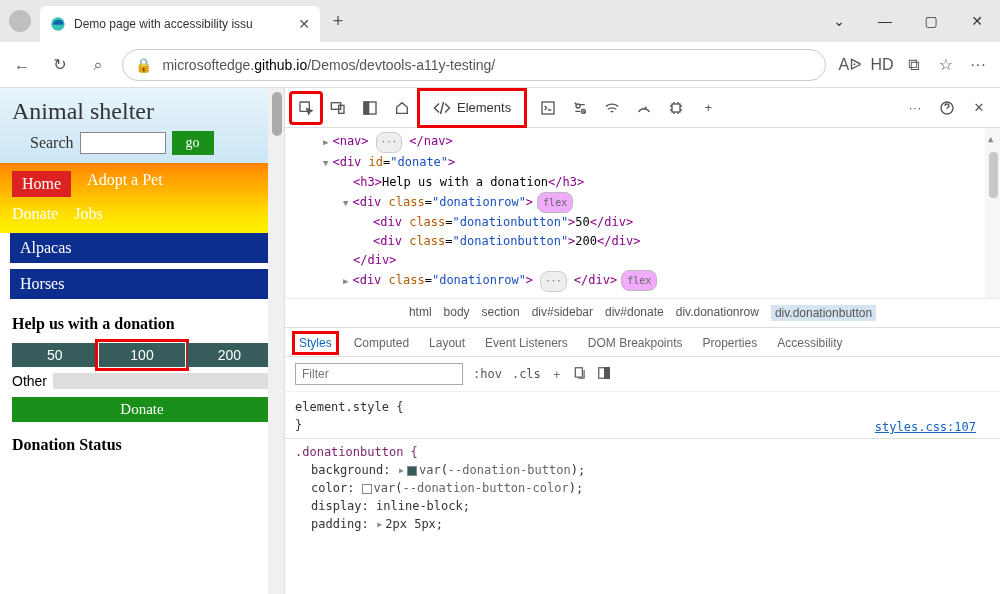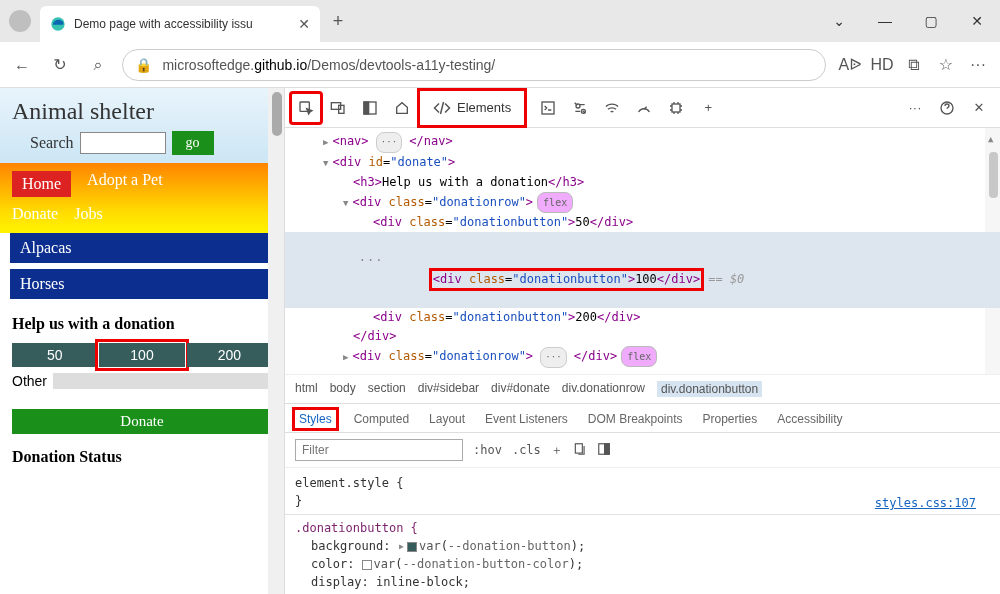--- a/index.html
+++ b/index.html
@@ -41,21 +41,21 @@
   .nav-row { display:flex; gap:16px; margin-bottom: 8px; }
   .nav-row:last-child { margin-bottom:0; }
   .nav-item { font-size:16px; font-family:Georgia,serif; }
   .nav-home { background:#d22; padding:4px 10px; }
   .animal-list .animal-item { background:#0c2f8f; color:#fff; margin:0 10px 6px; padding:6px 10px; font-family:Georgia,serif; font-size:16px; }
   .donation-section { padding: 10px 12px; }
   .donation-heading { font-weight:bold; font-size:16px; margin-bottom:10px; font-family:Georgia,serif; }
   .donation-row { display:flex; gap:2px; margin-bottom:6px; }
   .donation-btn { flex:1; background:#365c5c; color:#fff; text-align:center; padding:4px 0; font-size:14px; }
   .donation-btn.selected { outline:3px solid #e00; outline-offset:1px; }
-  .other-row { display:flex; align-items:center; gap:6px; margin-bottom:20px; }
+  .other-row { display:flex; align-items:center; gap:6px; margin-bottom:8px; }
   .other-label { font-size:14px; }
   .other-box { flex:1; height:16px; background:#ddd; }
   .donate-bar { background:#1a8f1a; color:#fff; text-align:center; padding:4px 0; font-size:15px; font-family:Georgia,serif; }
   .status-heading { font-weight:bold; font-size:16px; margin-top:14px; font-family:Georgia,serif; }
 
   
   .devtools { flex:1; background:#fff; display:flex; flex-direction:column; }
   .dt-toolbar { height:40px; display:flex; align-items:center; padding:0 6px; gap:2px; border-bottom:1px solid #ddd; }
   .dt-tool { width:30px; height:30px; display:flex; align-items:center; justify-content:center; color:#555; border-radius:2px; }
   .dt-tool svg { width:16px; height:16px; }
@@ -77,21 +77,21 @@
   .dots3 { display:inline-block; background:#eee; border:1px solid #ccc; border-radius:8px; padding:0 4px; font-size:9px; color:#666; }
   .flex-pill { display:inline-block; border:1px solid #bbb; border-radius:8px; padding:0 5px; font-size:10px; color:#666; background:#f0abfc; margin-left:4px; }
   .selected-row { background:#dde6ef; }
   .sel-box { outline:3px solid #e00; outline-offset:-1px; display:inline-block; padding:0 2px; }
   .eq0 { color:#999; font-style:italic; margin-left:6px; }
   .gutter-dots { position:absolute; left:6px; color:#888; letter-spacing:1px; }
   .dom-scrollbar { position:absolute; right:0; top:0; width:15px; height:100%; background:#f6f6f6; }
   .dom-sb-up { position:absolute; top:2px; left:3px; font-size:9px; color:#888; }
   .dom-sb-thumb { position:absolute; right:2px; top:24px; width:9px; height:46px; background:#c8c8c8; border-radius:4px; }
 
-  .breadcrumb-row { border-top:1px solid #eee; border-bottom:1px solid #ddd; padding:6px 10px; font-size:12px; color:#555; display:flex; gap:12px; }
+  .breadcrumb-row { border-top:1px solid #eee; border-bottom:1px solid #ddd; padding:6px 10px; font-size:12px; color:#555; display:flex; gap:12px;justify-content:center; }
   .breadcrumb-row span { white-space:nowrap; }
   .breadcrumb-row .bc-active { background:#d6e3f0; padding:1px 4px; }
 
   .styles-tabs { display:flex; gap:20px; padding:8px 12px 6px; border-bottom:1px solid #ddd; font-size:12px; color:#666; align-items:center; }
   .styles-tabs .active { color:#1565c0; }
   .styles-tabs .active-wrap { outline:3px solid #e00; outline-offset:2px; padding:0 2px; }
 
   .filter-row { display:flex; align-items:center; gap:10px; padding:6px 10px; border-bottom:1px solid #eee; font-size:12px; color:#555; }
   .filter-input { width:168px; height:22px; border:1px solid #aaa; padding:0 6px; font-size:12px; }
   .mono { font-family:Consolas,monospace; }
@@ -276,24 +276,20 @@
     <div class="dom-panel">
       <div class="dom-scrollbar">
           <span class="dom-sb-up">▲</span>
           <div class="dom-sb-thumb"></div>
         </div>
       <div class="row"><span class="tri-r"></span><span class="bracket">&lt;</span><span class="tag">nav</span><span class="bracket">&gt;</span> <span class="dots3">···</span> <span class="bracket">&lt;/</span><span class="tag">nav</span><span class="bracket">&gt;</span></div>
       <div class="row"><span class="tri-d"></span><span class="bracket">&lt;</span><span class="tag">div</span> <span class="attrn">id</span>=<span class="attrv">"donate"</span><span class="bracket">&gt;</span></div>
       <div class="row" style="padding-left:68px;"><span class="bracket">&lt;</span><span class="tag">h3</span><span class="bracket">&gt;</span><span class="text">Help us with a donation</span><span class="bracket">&lt;/</span><span class="tag">h3</span><span class="bracket">&gt;</span></div>
       <div class="row" style="padding-left:58px;"><span class="tri-d"></span><span class="bracket">&lt;</span><span class="tag">div</span> <span class="attrn">class</span>=<span class="attrv">"donationrow"</span><span class="bracket">&gt;</span><span class="flex-pill">flex</span></div>
       <div class="row" style="padding-left:88px;"><span class="bracket">&lt;</span><span class="tag">div</span> <span class="attrn">class</span>=<span class="attrv">"donationbutton"</span><span class="bracket">&gt;</span><span class="text">50</span><span class="bracket">&lt;/</span><span class="tag">div</span><span class="bracket">&gt;</span></div>
-      <div class="row selected-row" style="padding-left:88px; position:relative;">
-        <span class="gutter-dots" style="top:0; left:-72px; position:relative;">···</span>
-        <span class="sel-box"><span class="bracket">&lt;</span><span class="tag">div</span> <span class="attrn">class</span>=<span class="attrv">"donationbutton"</span><span class="bracket">&gt;</span><span class="text">100</span><span class="bracket">&lt;/</span><span class="tag">div</span><span class="bracket">&gt;</span></span><span class="eq0">== $0</span>
-      </div>
       <div class="row" style="padding-left:88px;"><span class="bracket">&lt;</span><span class="tag">div</span> <span class="attrn">class</span>=<span class="attrv">"donationbutton"</span><span class="bracket">&gt;</span><span class="text">200</span><span class="bracket">&lt;/</span><span class="tag">div</span><span class="bracket">&gt;</span></div>
       <div class="row" style="padding-left:68px;"><span class="bracket">&lt;/</span><span class="tag">div</span><span class="bracket">&gt;</span></div>
       <div class="row" style="padding-left:58px;"><span class="tri-r"></span><span class="bracket">&lt;</span><span class="tag">div</span> <span class="attrn">class</span>=<span class="attrv">"donationrow"</span><span class="bracket">&gt;</span> <span class="dots3">···</span> <span class="bracket">&lt;/</span><span class="tag">div</span><span class="bracket">&gt;</span><span class="flex-pill">flex</span></div>
     </div>
 
     <div class="breadcrumb-row">
       <span>html</span>
       <span>body</span>
       <span>section</span>
       <span>div#sidebar</span>

